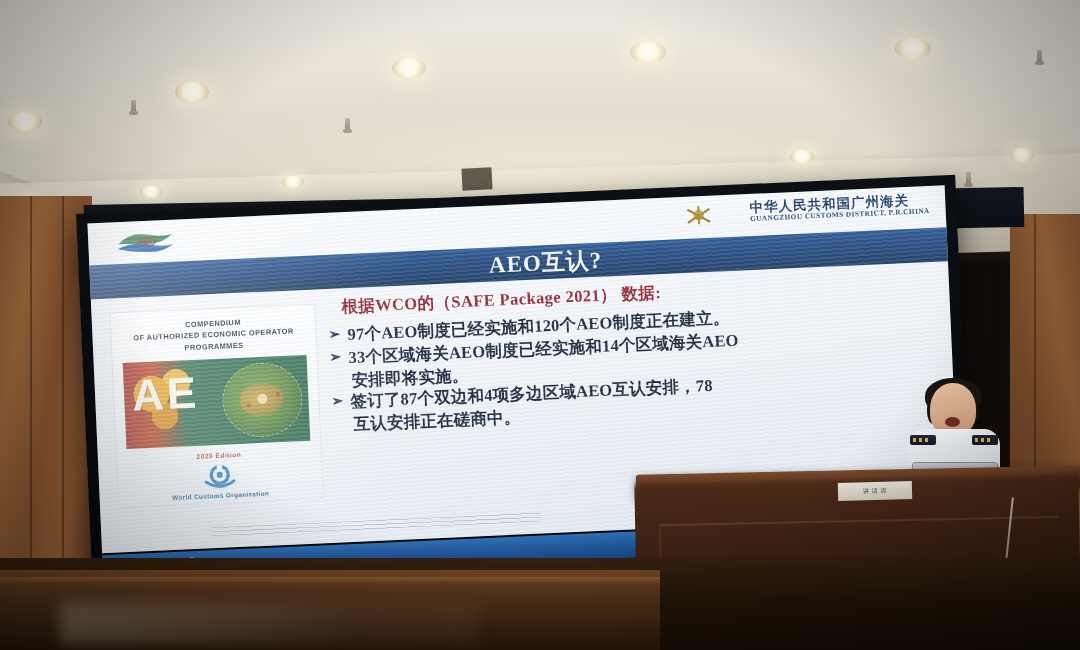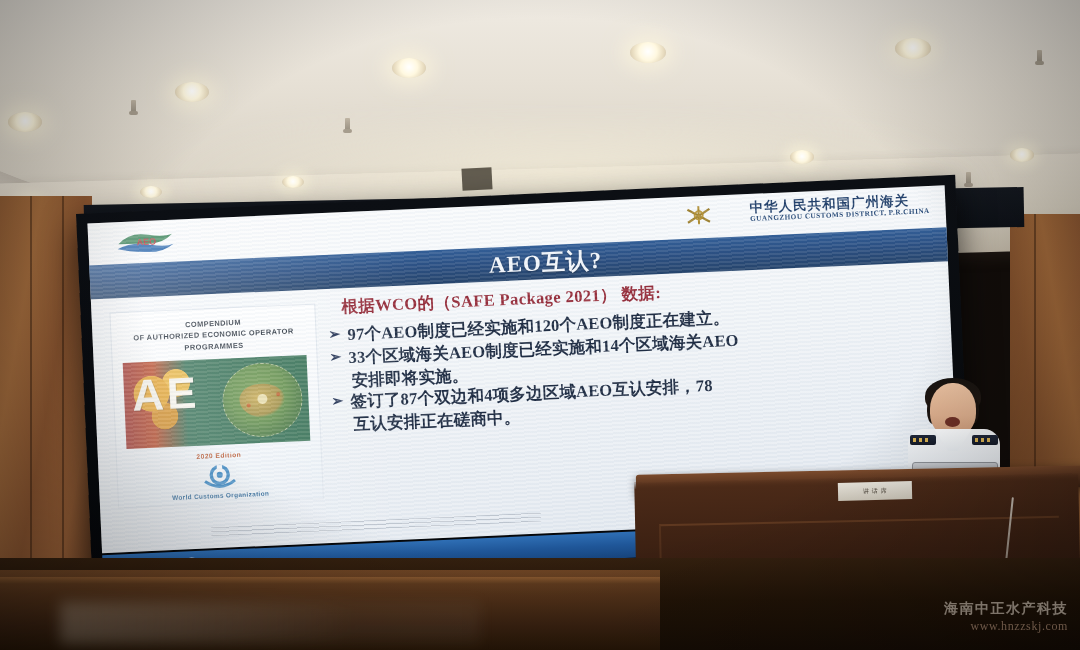--- a/index.html
+++ b/index.html
@@ -357,18 +357,14 @@
   <div class="nameplate">讲 话 席</div>
   <div class="cable"></div>
 
   <div class="stage-front"></div>
   <div class="floor"></div>
   <div class="base-trim"></div>
   <div class="floor-sheen"></div>
 
   <div class="vignette"></div>
 
-  <div class="watermark">
-    <div class="wm1">海南中正水产科技</div>
-    <div class="wm2">www.hnzzskj.com</div>
-  </div>
 
 </div>
 
 </body></html>

